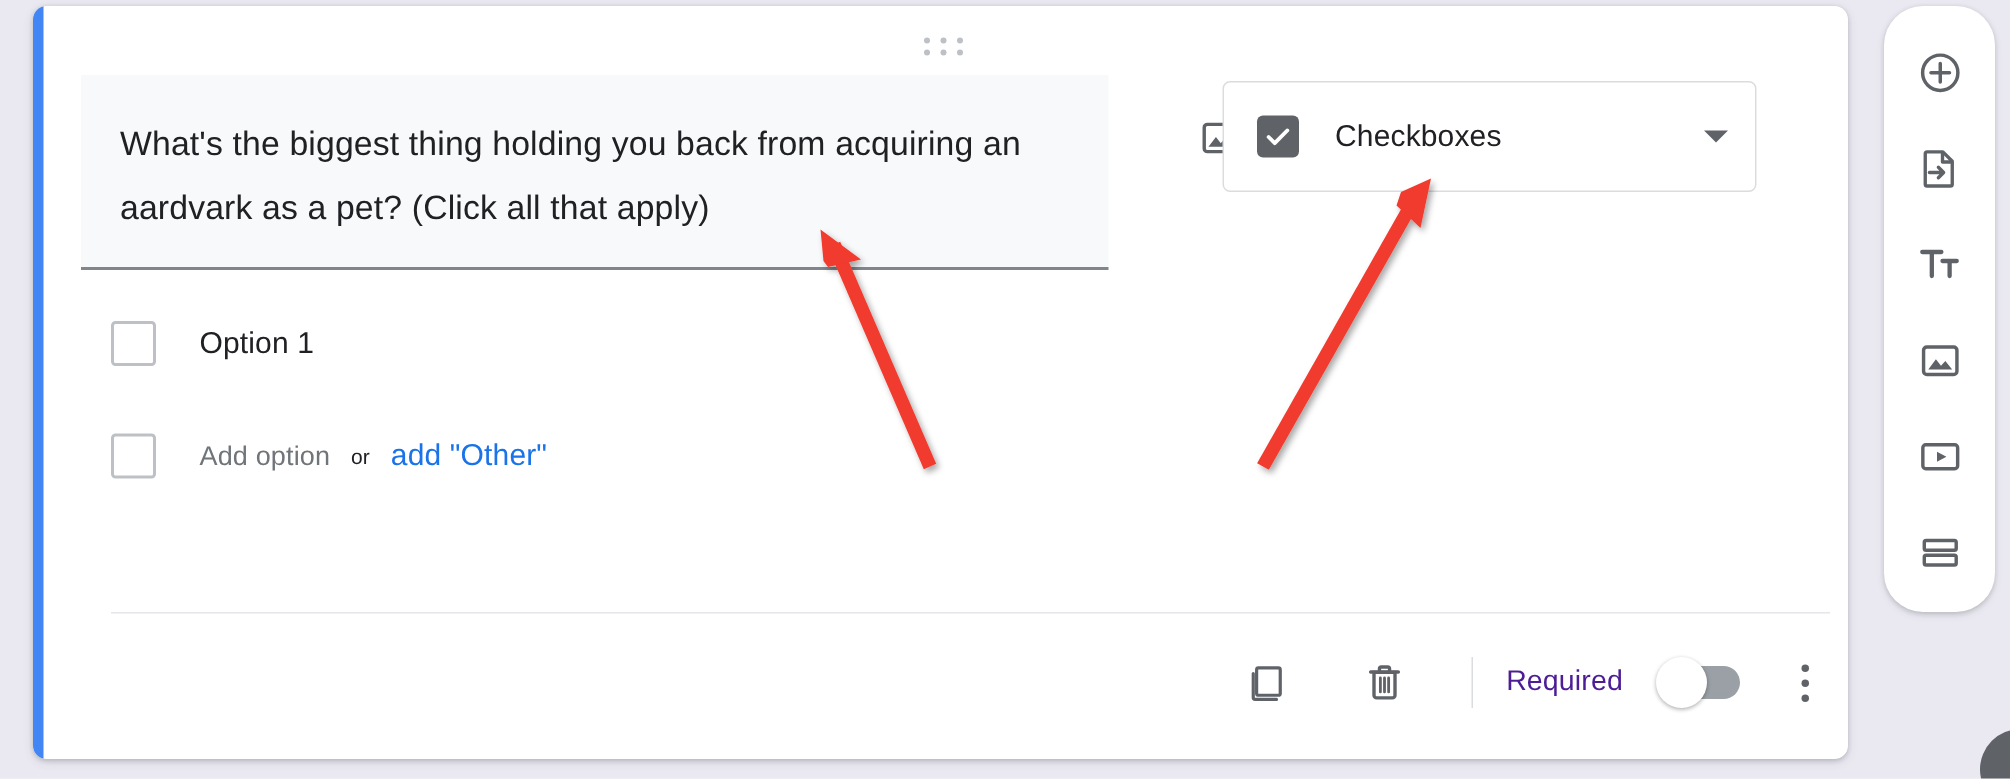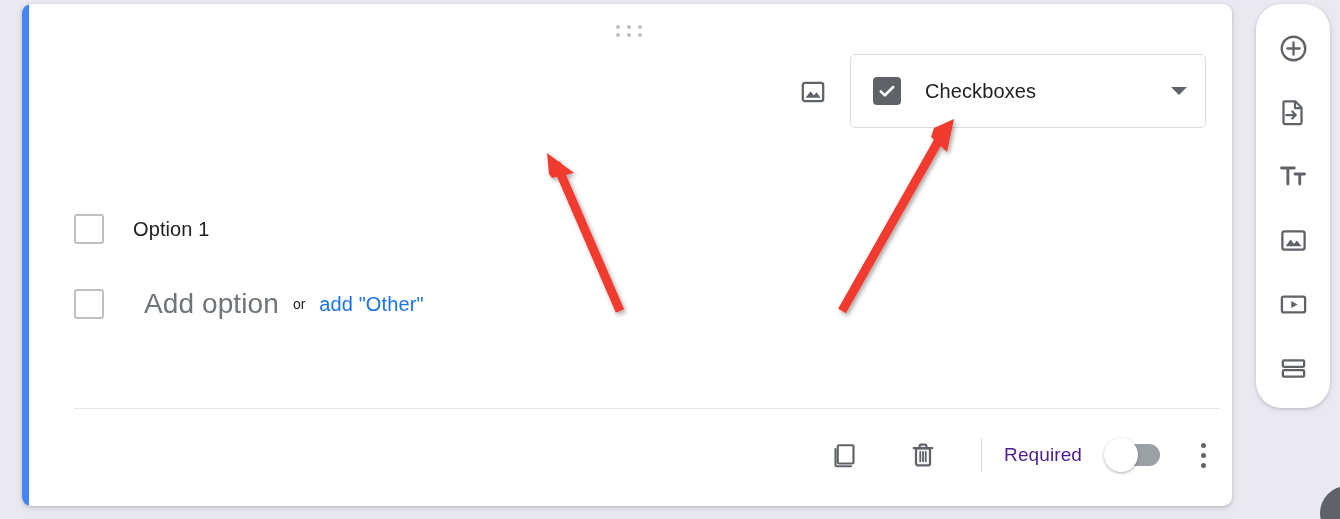--- a/index.html
+++ b/index.html
@@ -80,21 +80,21 @@
     position: absolute;
     left: 773px; top: 70px;
     width: 36px; height: 36px;
     display:flex; align-items:center; justify-content:center;
     cursor: pointer;
   }
 
   
   #type-select {
     position: absolute;
-    left: 828px; top: 50px;
+    left: 793px; top: 50px;
     width: 356px; height: 74px;
     background: #fff;
     border: 1px solid #DADCE0;
     border-radius: 5px;
     display: flex;
     align-items: center;
     padding: 0 18px 0 22px;
     cursor: pointer;
   }
   #type-icon {
@@ -137,22 +137,22 @@
     background: #fff;
     flex: 0 0 auto;
   }
   .option-label {
     margin-left: 29px;
     font-size: 20px;
     color: #202124;
     letter-spacing: .1px;
   }
   .option-placeholder {
-    margin-left: 40px;
-    font-size: 28px;
+    margin-left: 29px;
+    font-size: 18px;
     color: #70757A;
     letter-spacing: .1px;
     cursor: text;
   }
   .or-text {
     margin-left: 14px;
     font-size: 14px;
     color: #202124;
   }
   .add-other {
@@ -278,20 +278,23 @@
 
     <div id="drag-handle">
       <i></i>
       <i></i>
       <i></i>
       <i></i>
       <i></i>
       <i></i>
     </div>
 
+    <div id="question-field">
+      <div id="question-text">What's the biggest thing holding you back from acquiring an aardvark as a pet? (Click all that apply)</div>
+    </div>
 
     <div id="image-button">
       <svg width="26" height="26" viewBox="0 0 24 24">
         <rect x="2.6" y="3.6" width="18.8" height="16.8" rx="2" fill="none" stroke="#5F6368" stroke-width="2.1"></rect>
         <path d="M5.2 17.4 L9.8 11.4 L12.8 15.2 L15.2 12.3 L19 17.4 Z" fill="#5F6368"></path>
       </svg>
     </div>
 
     <div id="type-select">
       <span id="type-icon">

